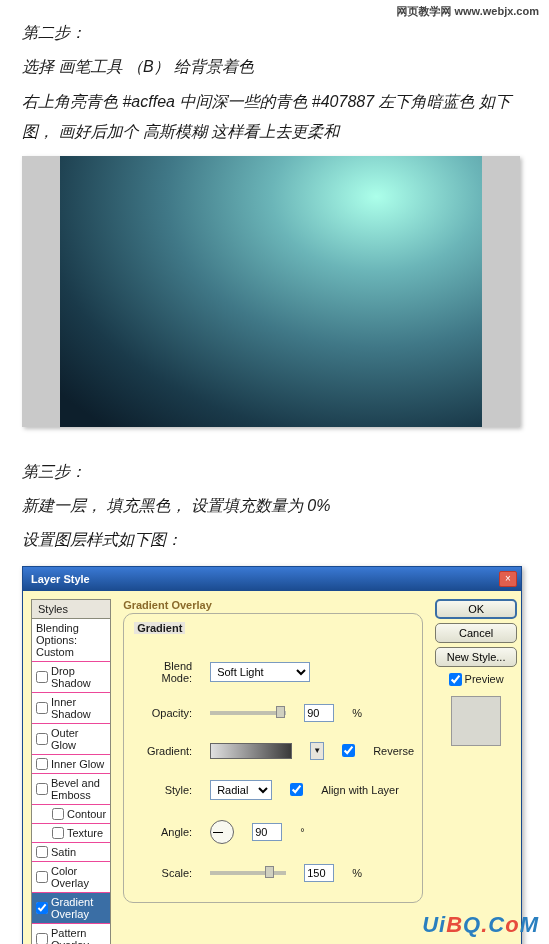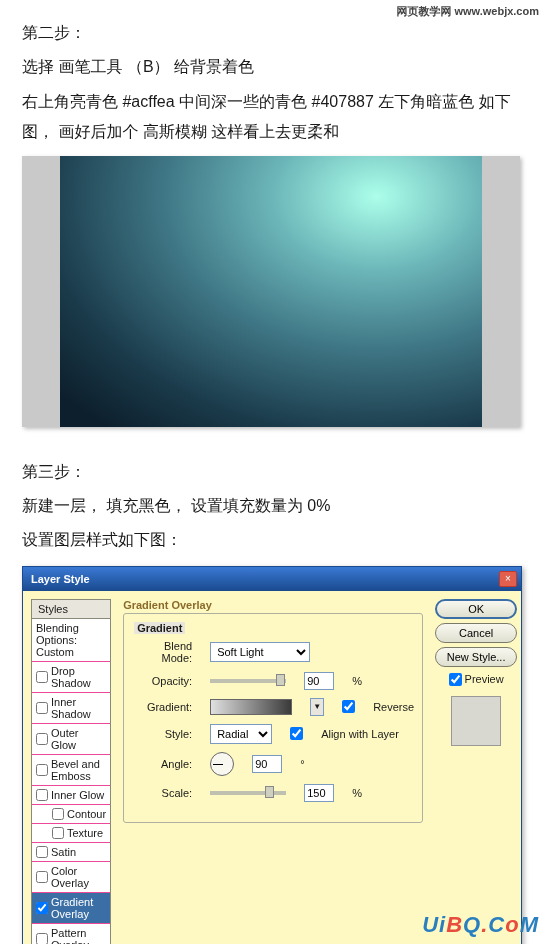--- a/index.html
+++ b/index.html
@@ -8,55 +8,55 @@
 .watermark-bottom { position: absolute; bottom: 6px; right: 10px; font-size: 22px; font-weight: bold; font-style: italic; letter-spacing: 1px; }
 .watermark-bottom .u { color: #2a7fbf; }
 .watermark-bottom .i { color: #2a7fbf; }
 .watermark-bottom .b { color: #e74c3c; }
 .watermark-bottom .q { color: #2a7fbf; }
 .watermark-bottom .dot { color: #e74c3c; }
 .watermark-bottom .c { color: #2a7fbf; }
 .watermark-bottom .o { color: #e74c3c; }
 .watermark-bottom .m { color: #2a7fbf; }
 .content { padding: 18px 22px 0 22px; }
-.para { line-height: 1.9; margin-bottom: 4px; }
+.para { line-height: 1.9; margin-bottom: 4px; font-style: italic; }
 .step-title { margin-bottom: 4px; }
 .img-box { margin: 8px 0 30px 0; width: 498px; height: 271px; box-shadow: 2px 2px 4px rgba(0,0,0,0.25); display: flex; }
 .img-side { width: 38px; background: #c9c9c9; }
 .img-center { flex: 1; background: radial-gradient(ellipse 420px 300px at 75% 15%, #acffea 0%, #6bb5b8 25%, #407887 50%, #1a3a4a 80%, #0d1f2c 100%); }
 .step3 { margin-top: 30px; }
 
 
 .dialog { width: 500px; margin: 10px 0 0 22px; border: 1px solid #1a4a8e; background: #fef9c3; font-size: 11px; font-family: Tahoma, Arial, sans-serif; box-shadow: 2px 2px 5px rgba(0,0,0,0.3); }
 .title-bar { height: 24px; background: linear-gradient(to bottom, #3a79d4 0%, #1a4a8e 100%); display: flex; align-items: center; padding: 0 4px; }
 .title-text { color: #fff; font-weight: bold; flex: 1; padding-left: 4px; }
 .close-btn { width: 18px; height: 16px; background: #e25f4e; border: 1px solid #c0392b; border-radius: 2px; color: #fff; display: flex; align-items: center; justify-content: center; font-size: 10px; cursor: pointer; }
 .dialog-body { display: flex; padding: 8px; gap: 8px; min-height: 350px; }
 .styles-list { width: 136px; border: 1px solid #8a8a7a; background: #fff; }
 .list-header { background: #e8e5dc; border-bottom: 1px solid #8a8a7a; padding: 3px 6px; }
 .list-item { border-bottom: 1px solid #ec4899; padding: 3px 4px; display: flex; align-items: center; gap: 3px; }
 .list-item.selected { background: #3a6ea5; color: #fff; }
 .list-item.indent { padding-left: 20px; }
 .list-item input[type=checkbox] { width: 12px; height: 12px; }
 .panel { flex: 1; padding: 0 4px; }
 .panel-title { color: #8a6a2a; font-weight: bold; margin-bottom: 2px; }
-.fieldset { border: 1px solid #b0b0a0; border-radius: 3px; padding: 8px 8px 12px 8px; }
+.fieldset { border: 1px solid #b0b0a0; border-radius: 10px; padding: 8px 8px 12px 8px; }
 .fieldset-label { font-weight: bold; margin: -14px 0 6px 2px; display: inline-block; background: #e8e5dc; padding: 0 3px; }
-.form-row { display: flex; align-items: center; margin-bottom: 8px; gap: 18px; }
+.form-row { display: flex; align-items: center; margin-bottom: 8px; gap: 18px; margin-top: 20px; }
 .form-row .lbl { width: 60px; text-align: right; }
 select, input[type=text] { border: 1px solid #7a9ac0; font-size: 11px; padding: 1px 2px; background: #fff; height: 18px; }
 select { height: 20px; }
 .grad-swatch { width: 82px; height: 16px; background: linear-gradient(to right, #e0e0e0 0%, #3a3a3a 100%); border: 1px solid #666; display: inline-block; }
 .grad-drop { width: 14px; height: 18px; border: 1px solid #7a9ac0; background: #e8e5dc; display: inline-flex; align-items: center; justify-content: center; font-size: 8px; }
 .slider-track { width: 76px; height: 4px; background: #c0c0b0; position: relative; top: 0; }
 .slider-thumb { position: absolute; width: 9px; height: 12px; background: #d0d0c0; border: 1px solid #888; top: -5px; }
 .angle-dial { width: 24px; height: 24px; border: 1px solid #666; border-radius: 50%; background: #f8f8f0; position: relative; }
 .angle-dial::after { content:''; position:absolute; width:10px; height:1px; background:#000; top:11px; left:2px; transform-origin: right center; transform: rotate(0deg); }
 .btns-col { width: 84px; display: flex; flex-direction: column; gap: 4px; align-items: center; }
-.ps-btn { width: 82px; height: 20px; border: 1px solid #7a7a6a; background: linear-gradient(#f8f8f0, #e0e0d0); border-radius: 10px; font-size: 11px; cursor: pointer; }
+.ps-btn { width: 82px; height: 20px; border: 1px solid #7a7a6a; background: linear-gradient(#f8f8f0, #e0e0d0); border-radius: 5px; font-size: 11px; cursor: pointer; }
 .ps-btn.primary { border: 2px solid #3a6ea5; }
 .preview-chk { display: flex; align-items: center; gap: 3px; margin-top: 2px; justify-content: flex-end; }
 .preview-swatch { width: 50px; height: 50px; border: 1px solid #999; background: #d8d8d0; margin-top: 6px; }
 </style>
 </head>
 <body>
 
 <div class="watermark-top">网页教学网
 www.webjx.com</div>
 
@@ -98,25 +98,25 @@
           <div class="list-item">
             <input type="checkbox" style="">
             <span>Inner Shadow</span>
           </div>
           <div class="list-item">
             <input type="checkbox" style="">
             <span>Outer Glow</span>
           </div>
           <div class="list-item">
             <input type="checkbox" style="">
+            <span>Inner Glow</span>
+          </div>
+          <div class="list-item">
+            <input type="checkbox" style="">
             <span>Bevel and Emboss</span>
-          </div>
-          <div class="list-item">
-            <input type="checkbox" style="">
-            <span>Inner Glow</span>
           </div>
           <div class="list-item indent">
             <input type="checkbox" style="">
             <span>Contour</span>
           </div>
           <div class="list-item indent">
             <input type="checkbox" style="">
             <span>Texture</span>
           </div>
           <div class="list-item">

